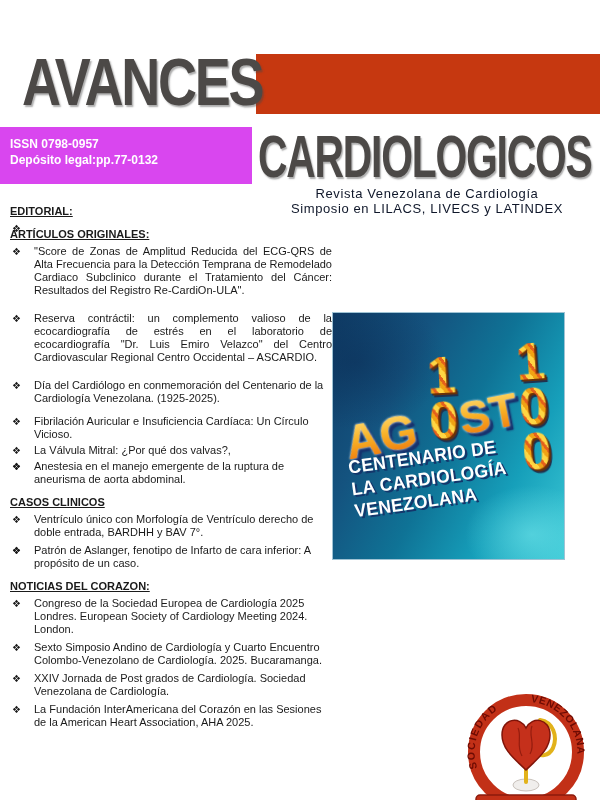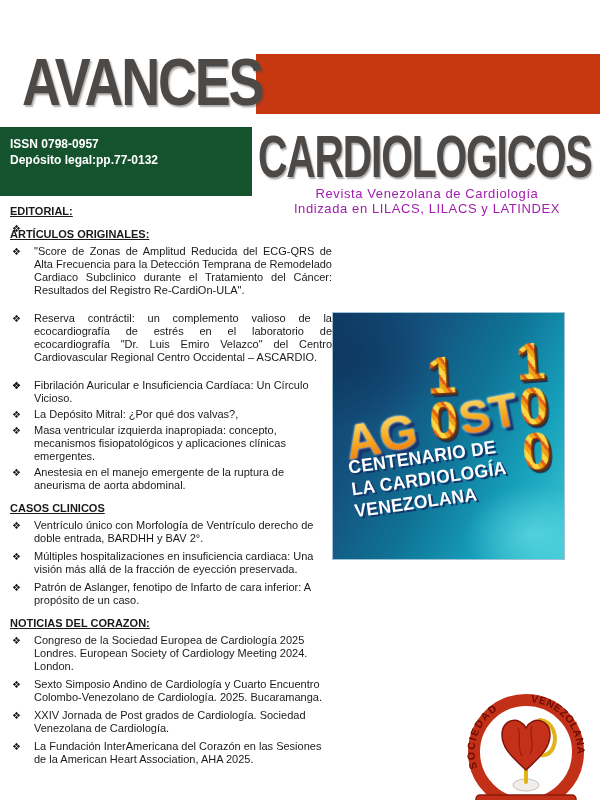--- a/index.html
+++ b/index.html
@@ -1,30 +1,30 @@
 <!DOCTYPE html>
 <html><head>
 <meta charset="utf-8">
 <style>
   html,body{margin:0;padding:0;background:#ffffff;}
   .page{position:relative;width:600px;height:800px;background:#fff;overflow:hidden;
         font-family:"Liberation Sans",sans-serif;color:#1a1a1a;margin-top:42px;}
 
   
   .band-top{position:absolute;left:256px;top:12px;width:344px;height:60px;background:#c63810;}
-  .band-left{position:absolute;left:0;top:85px;width:252px;height:69px;background:#14532d;}
+  .band-left{position:absolute;left:0;top:85px;width:252px;height:57px;background:#d946ef;}
   .title-avances{position:absolute;left:22px;top:2px;font-size:72px;font-weight:bold;
         letter-spacing:-3px;color:#4c4947;transform:scale(.75,.92);transform-origin:top left;
         text-shadow:2px 2px 2px rgba(70,70,70,.45);z-index:2;white-space:nowrap;}
   .title-cardio{position:absolute;left:258px;top:80px;font-size:68px;font-weight:bold;
         letter-spacing:-2px;color:#4c4947;transform:scale(.60,.88);transform-origin:top left;
         text-shadow:2px 2px 2px rgba(70,70,70,.45);white-space:nowrap;}
   .issn-block{position:absolute;left:10px;top:9px;color:#fff;font-weight:bold;font-size:12px;line-height:16px;}
   .subtitle{position:absolute;left:262px;top:144px;width:330px;text-align:center;
-        color:#a21caf;font-size:13px;line-height:15px;letter-spacing:.6px;white-space:nowrap;}
+        color:#0f172a;font-size:13px;line-height:15px;letter-spacing:.6px;white-space:nowrap;}
 
   
   .toc{position:absolute;left:10px;top:163px;width:322px;font-size:11px;line-height:13px;}
   .toc-section{margin-bottom:10px;}
   .toc-head{font-size:11px;font-weight:bold;text-decoration:underline;margin:0 0 4px 0;}
   .toc-item{position:relative;padding-left:24px;margin-bottom:3px;}
   .bullet{position:absolute;left:2px;top:0;font-size:10px;}
   .toc-section:nth-of-type(2) .toc-item{text-align:justify;margin-bottom:15px;}
   .toc-section:nth-of-type(3) .toc-item{margin-bottom:6px;}
   .toc-section:nth-of-type(5) .toc-item,
@@ -69,21 +69,21 @@
   <div class="title-avances">AVANCES</div>
   <div class="band-left">
     <div class="issn-block">
       <div>ISSN 0798-0957</div>
       <div>Depósito legal:pp.77-0132</div>
     </div>
   </div>
   <div class="title-cardio">CARDIOLOGICOS</div>
   <div class="subtitle">
     <div>Revista Venezolana de Cardiología</div>
-    <div>Indizada en LILACS, LILACS y LATINDEX</div>
+    <div>Simposio en LILACS, LIVECS y LATINDEX</div>
   </div>
 
   <div class="toc">
 
       <section class="toc-section">
         <h2 class="toc-head">EDITORIAL:</h2>
         <div class="toc-items">
 
             <div class="toc-item">
               <span class="bullet">❖</span>
@@ -105,61 +105,60 @@
               <span class="toc-text">Reserva contráctil: un complemento valioso de la ecocardiografía de estrés en el laboratorio de ecocardiografía "Dr. Luis Emiro Velazco" del Centro Cardiovascular Regional Centro Occidental – ASCARDIO.</span>
             </div>
           </div>
       </section>
 
       <section class="toc-section">
         <div class="toc-items">
 
             <div class="toc-item">
               <span class="bullet">❖</span>
+              <span class="toc-text">Día del Cardiólogo en conmemoración del Centenario de la Cardiología Venezolana.  (1925-2025).</span>
             </div>
           </div>
       </section>
 
       <section class="toc-section">
         <div class="toc-items">
 
             <div class="toc-item">
               <span class="bullet">❖</span>
               <span class="toc-text">Fibrilación Auricular e Insuficiencia Cardíaca: Un Círculo Vicioso.</span>
             </div>
 
             <div class="toc-item">
               <span class="bullet">❖</span>
-              <span class="toc-text">La Depósito Mitral: ¿Por qué dos valvas?,</span>
-            </div>
-
-            <div class="toc-item">
-              <span class="bullet">❖</span>
-              <span class="toc-text">Masa ventricular izquierda inapropiada: concepto, mecanismos fisiopatológicos y aplicaciones clínicas emergentes.</span>
+              <span class="toc-text">La Válvula Mitral: ¿Por qué dos valvas?,</span>
+            </div>
+
+            <div class="toc-item">
+              <span class="bullet">❖</span>
             </div>
 
             <div class="toc-item">
               <span class="bullet">❖</span>
               <span class="toc-text">Anestesia en el manejo emergente de la ruptura de aneurisma de aorta abdominal.</span>
             </div>
           </div>
       </section>
 
       <section class="toc-section">
         <h2 class="toc-head">CASOS CLINICOS</h2>
         <div class="toc-items">
 
             <div class="toc-item">
               <span class="bullet">❖</span>
-              <span class="toc-text">Ventrículo único con Morfología de Ventrículo derecho de doble entrada, BARDHH y BAV 2°.</span>
-            </div>
-
-            <div class="toc-item">
-              <span class="bullet">❖</span>
-              <span class="toc-text">Múltiples hospitalizaciones en insuficiencia cardiaca: Una visión más allá de la fracción de eyección preservada.</span>
+              <span class="toc-text">Ventrículo único con Morfología de Ventrículo derecho de doble entrada, BARDHH y BAV 7°.</span>
+            </div>
+
+            <div class="toc-item">
+              <span class="bullet">❖</span>
             </div>
 
             <div class="toc-item">
               <span class="bullet">❖</span>
               <span class="toc-text">Patrón de Aslanger, fenotipo de Infarto de cara inferior: A propósito de un caso.</span>
             </div>
           </div>
       </section>
 
       <section class="toc-section">

